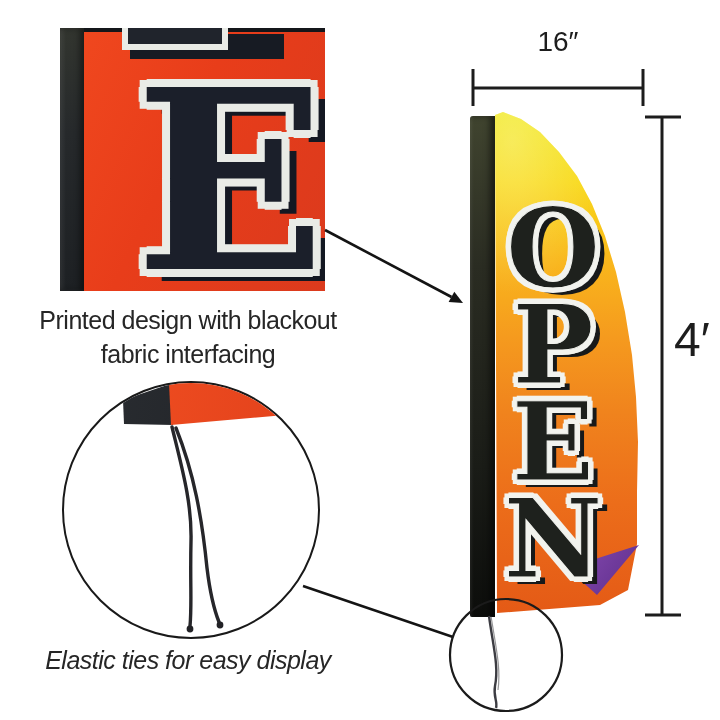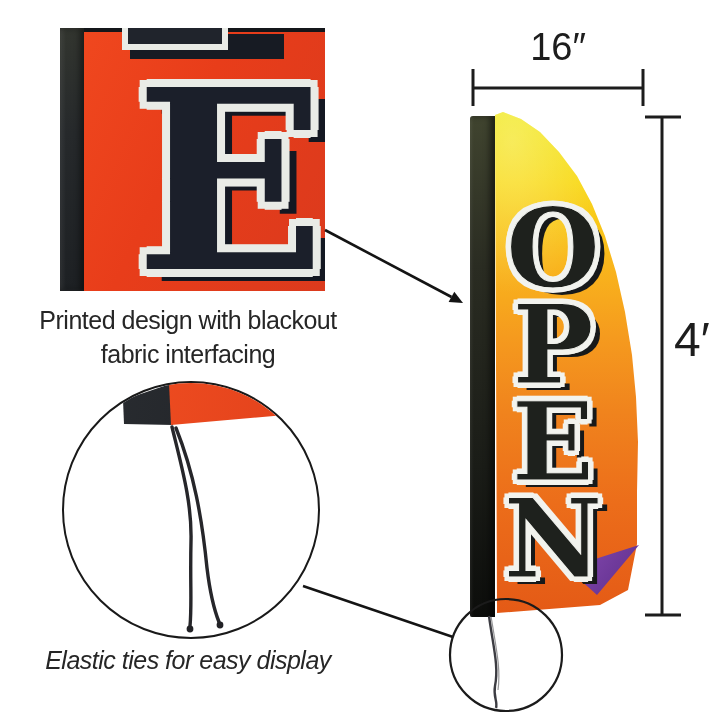--- a/index.html
+++ b/index.html
@@ -85,21 +85,21 @@
     font-family:"DejaVu Serif", serif;font-weight:bold;font-size:108px;color:#1e211d;
     -webkit-text-stroke:1px #f2f3ee;
     text-shadow:
       -4px -4px 0 #f2f3ee, 4px -4px 0 #f2f3ee, -4px 4px 0 #f2f3ee, 4px 4px 0 #f2f3ee,
       -5px 0 0 #f2f3ee, 5px 0 0 #f2f3ee, 0 -5px 0 #f2f3ee, 0 5px 0 #f2f3ee,
       9px 7px 0 #17191a;
   }
 
   
   .dim-label{color:#1d1d1d;z-index:60;}
-  .dim-w{left:478px;top:26px;width:160px;text-align:center;font-size:38px;}
+  .dim-w{left:478px;top:26px;width:160px;text-align:center;font-size:28px;}
   .dim-h{left:674px;top:312px;font-size:48px;}
 
   
   .overlay{left:0;top:0;width:720px;height:720px;z-index:50;pointer-events:none;}
 </style>
 </head>
 <body>
 
 <div class="canvas">
 

